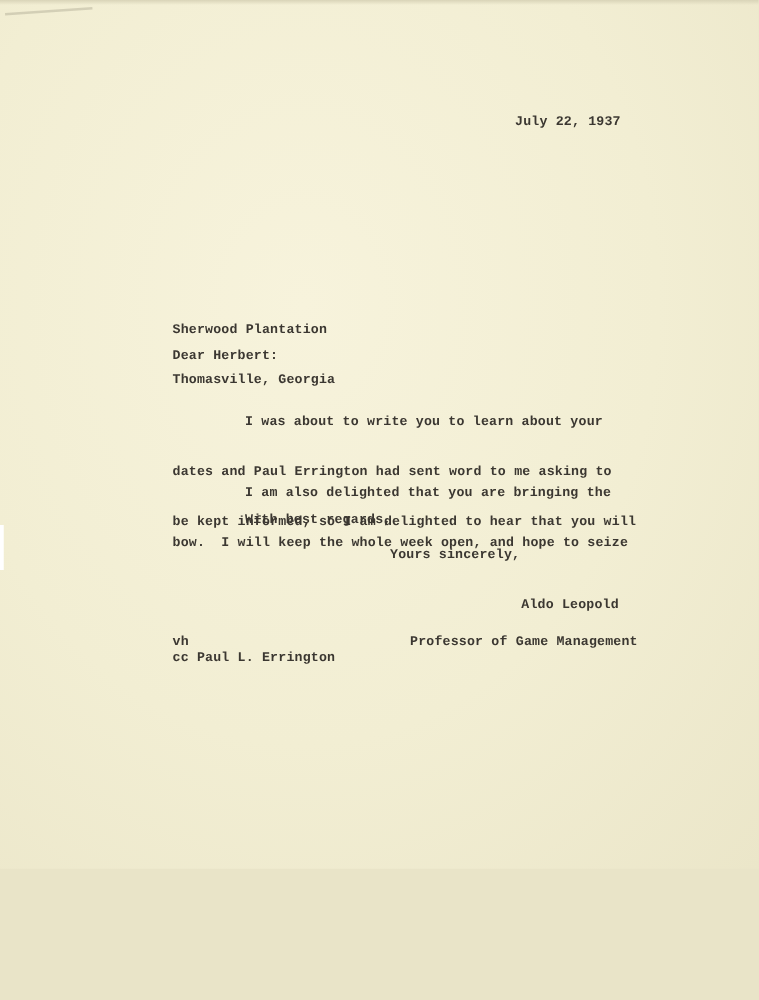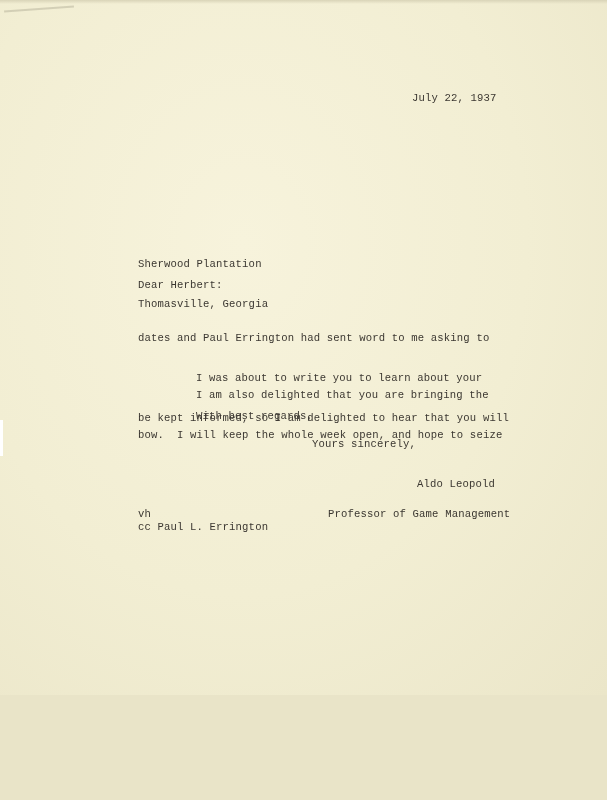--- a/index.html
+++ b/index.html
@@ -13,21 +13,21 @@
       background: #e9e4c8;
     }
     .page {
       position: relative;
       width: 607px;
       height: 695px;
       background: radial-gradient(ellipse at 40% 35%, #f7f3dc 0%, #f2eed3 55%, #ebe6c9 100%);
       font-family: "Liberation Mono", "DejaVu Sans Mono", monospace;
       color: #3b3731;
       font-size: 10.6px;
-      font-weight: normal;
+      font-weight: bold;
       letter-spacing: 0.15px;
       overflow: hidden;
     }
     .edge-top {
       position: absolute;
       left: 0; top: 0;
       width: 607px; height: 4px;
       background: linear-gradient(#d9d4b8, rgba(0,0,0,0));
     }
     .fold-mark {
@@ -73,22 +73,22 @@
   <div class="line date">July 22, 1937</div>
 
   <div class="line addr">
     <span class="block-line">Sherwood Plantation</span>
     <span class="block-line">Thomasville, Georgia</span>
   </div>
 
   <div class="line salutation">Dear Herbert:</div>
 
   <div class="line para">
+    <span class="block-line"><span class="indent"></span><span>I was about to write you to learn about your</span></span>
     <span class="block-line">dates and Paul Errington had sent word to me asking to</span>
-    <span class="block-line"><span class="indent"></span><span>I was about to write you to learn about your</span></span>
     <span class="block-line">be kept informed, so I am delighted to hear that you will</span>
   </div>
 
   <div class="line para2">
     <span class="block-line"><span class="indent"></span><span>I am also delighted that you are bringing the</span></span>
     <span class="block-line">bow.  I will keep the whole week open, and hope to seize</span>
   </div>
 
   <div class="line closing1">With best regards,</div>
   <div class="line closing2">Yours sincerely,</div>

